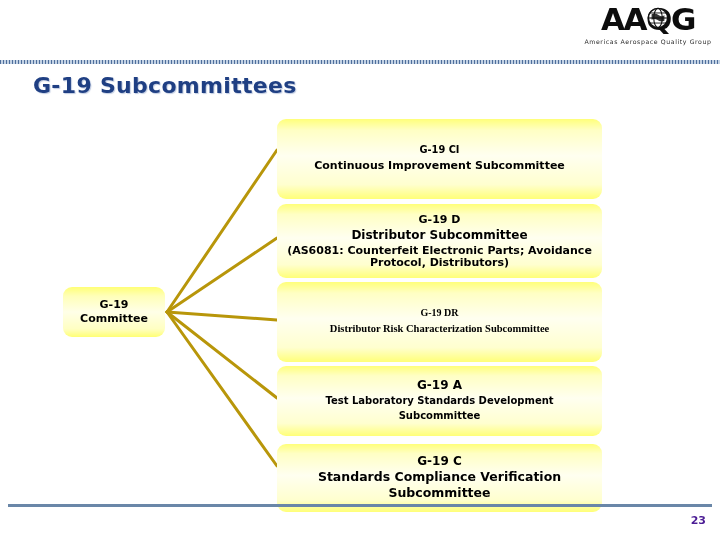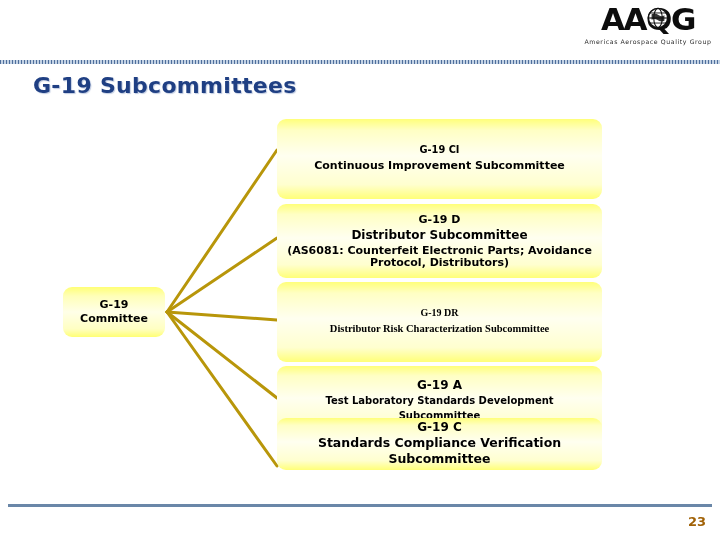--- a/index.html
+++ b/index.html
@@ -138,21 +138,21 @@
     font-size: 11px;
     line-height: 14px;
   }
 
   .sub-node { left: 277px; width: 325px; }
 
   #node-ci { top: 119px;  height: 80px; }
   #node-d  { top: 204px;  height: 74px; }
   #node-dr { top: 282px;  height: 80px; font-family: Liberation Serif, serif; }
   #node-a  { top: 366px;  height: 70px; }
-  #node-c  { top: 418px;  height: 52px; }
+  #node-c  { top: 444px;  height: 68px; }
 
   .node-code {
     font-size: 10.5px;
     line-height: 14px;
     margin-bottom: 1px;
   }
   .node-name {
     font-size: 11.5px;
     line-height: 15px;
     margin-bottom: 2px;
@@ -184,23 +184,23 @@
     top: 504px;
     width: 704px;
     height: 3px;
     background: #6a87a8;
   }
   #page-number {
     position: absolute;
     right: 14px;
     top: 514px;
     font-family: "DejaVu Sans", sans-serif;
-    font-size: 13px;
-    font-weight: bold;
-    color: #a16207;
+    font-size: 11px;
+    font-weight: bold;
+    color: #4c1d95;
   }
 </style>
 </head>
 <body>
 
 <div id="slide-header">
 
   <div id="logo-block">
     <div id="logo-wordmark">
       <span>AAQG</span>

